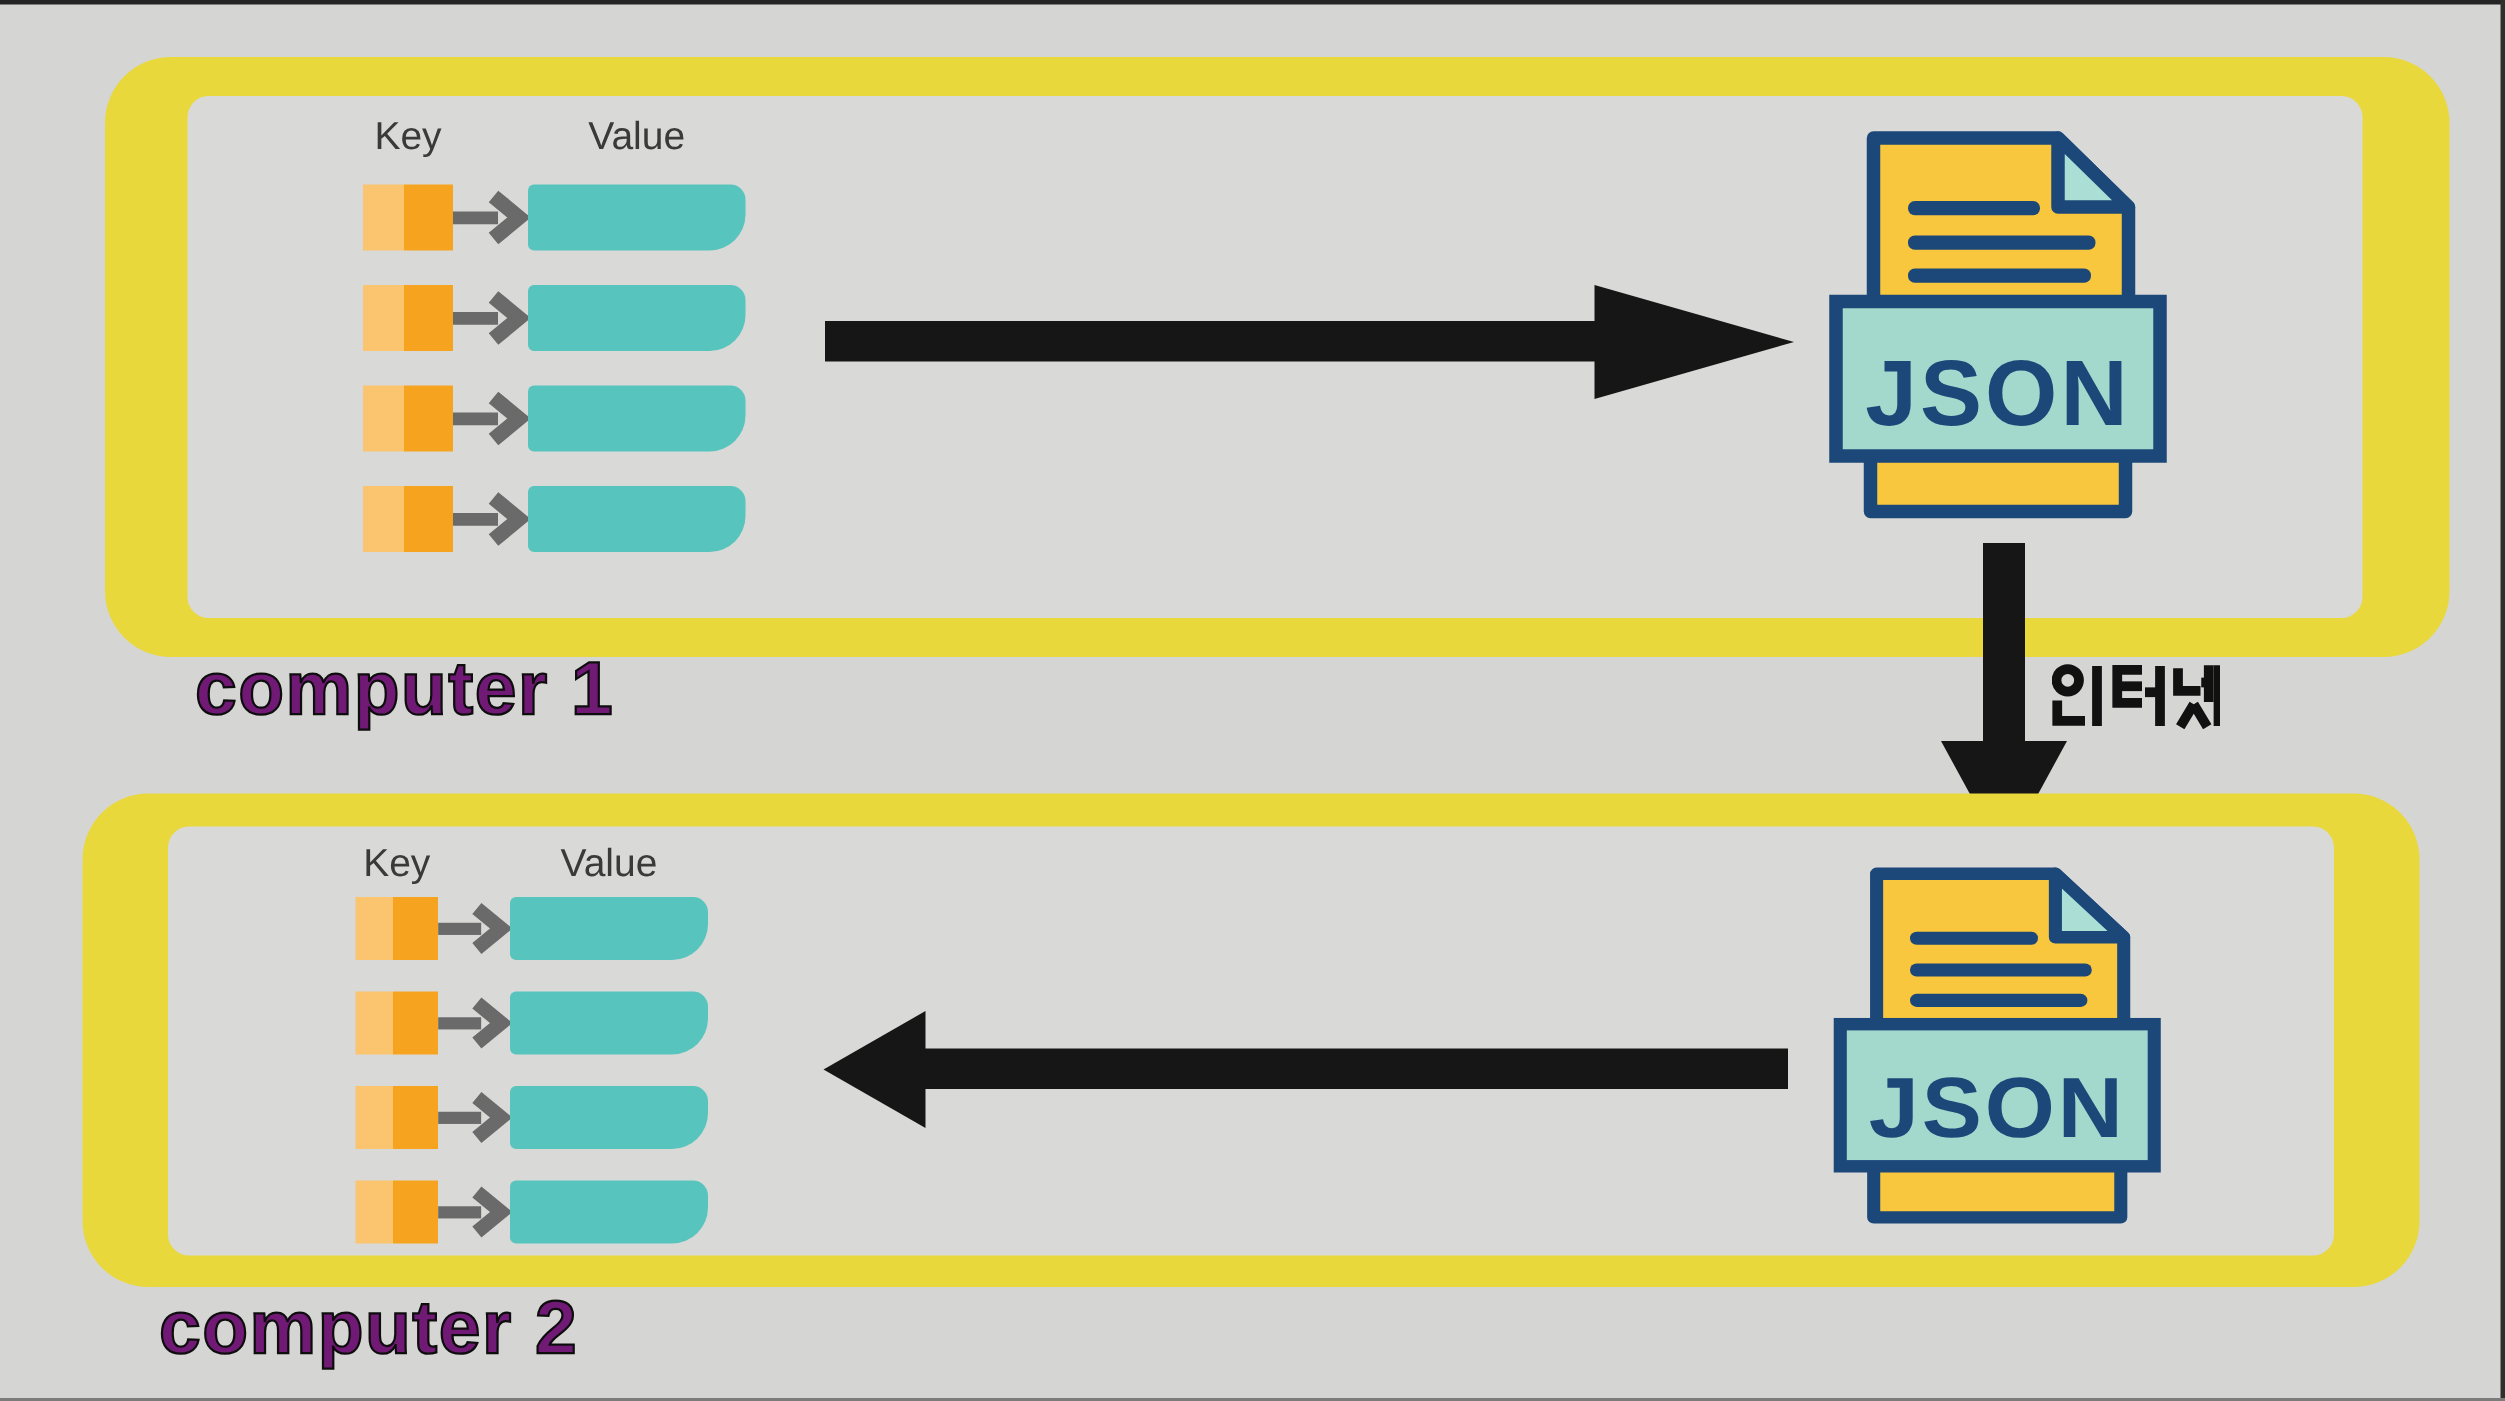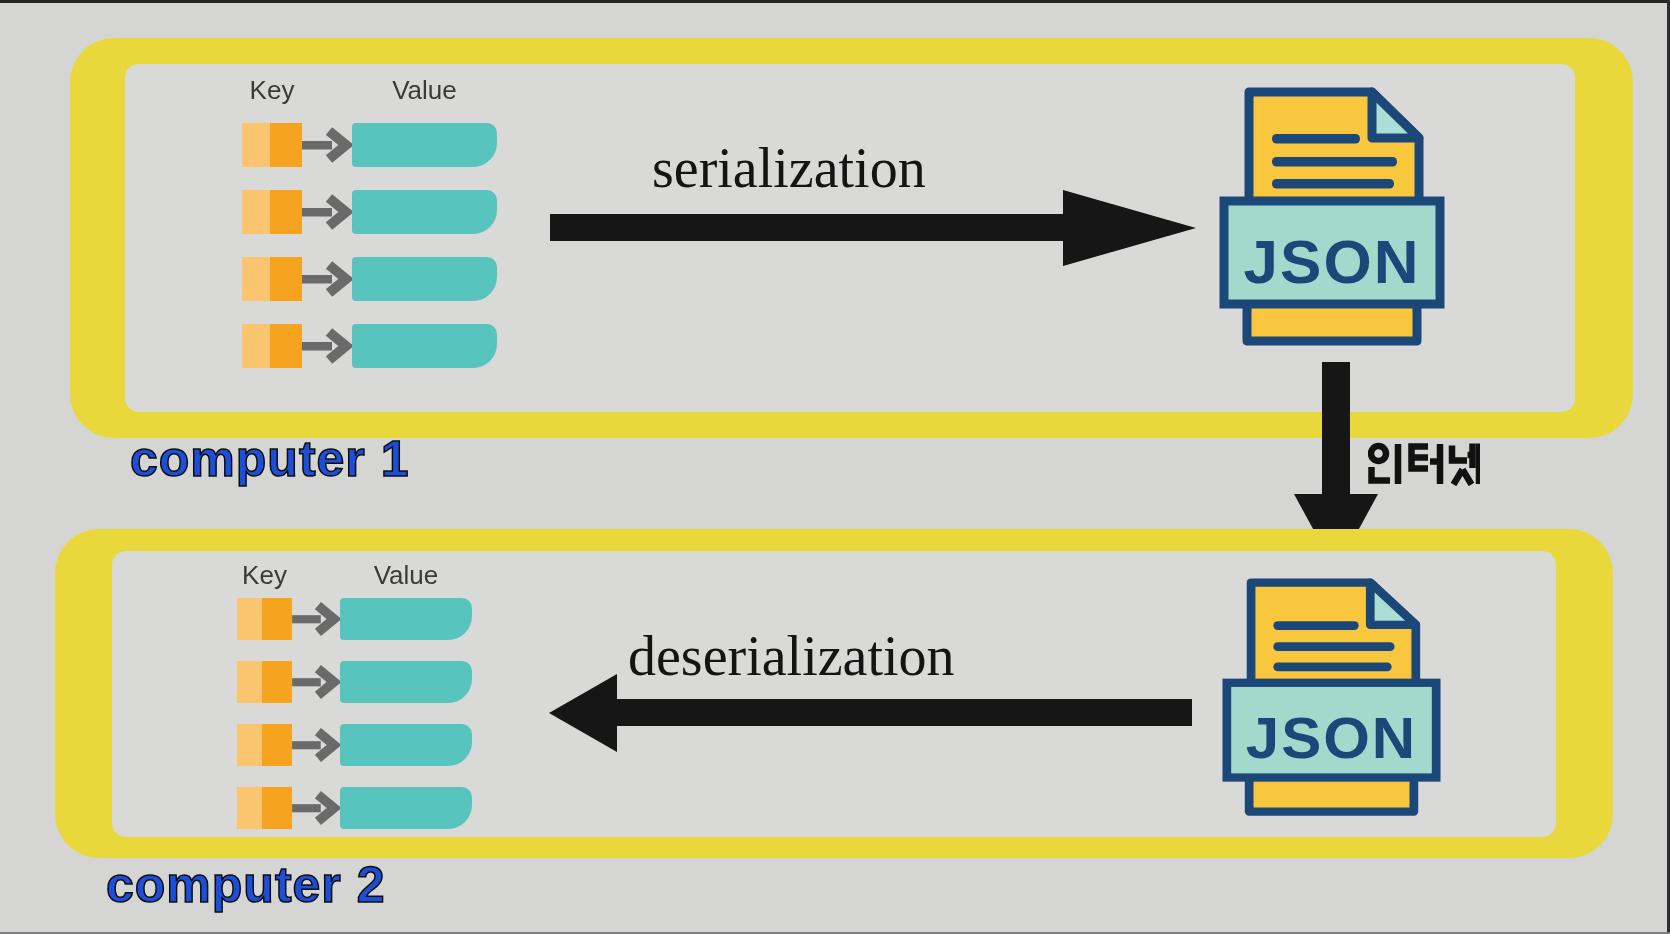--- a/index.html
+++ b/index.html
@@ -51,21 +51,21 @@
   .arrow-shaft{position:absolute;background:var(--black,#161616);}
   .arrow-head{position:absolute;width:0;height:0;}
   #ser-shaft{left:550px;top:214px;width:514px;height:27px;}
   #ser-head{left:1063px;top:190px;border-top:38px solid transparent;border-bottom:38px solid transparent;border-left:133px solid var(--black,#161616);}
   #deser-shaft{left:615px;top:699px;width:577px;height:27px;}
   #deser-head{left:549px;top:674px;border-top:39px solid transparent;border-bottom:39px solid transparent;border-right:68px solid var(--black,#161616);}
   #down-shaft{left:1322px;top:362px;width:28px;height:134px;}
   #down-head{left:1294px;top:494px;border-left:42px solid transparent;border-right:42px solid transparent;border-top:77px solid var(--black,#161616);}
 
   
-  .computer-label{position:absolute;font-weight:bold;font-size:50px;color:#1d4ed8;letter-spacing:1px;-webkit-text-stroke:1.5px #0d0d0d;}
+  .computer-label{position:absolute;font-weight:bold;font-size:50px;color:#701a75;letter-spacing:1px;-webkit-text-stroke:1.5px #0d0d0d;}
   #comp1{left:130px;top:430px;}
   #comp2{left:106px;top:856px;text-align:center;}
 
   
   .json-icon{position:absolute;}
   #json1{left:1219px;top:86px;width:226px;height:262px;}
   #json2{left:1222px;top:577px;width:219px;height:241px;}
   .ic-doc{fill:var(--icon-yellow,#f8c73e);stroke:var(--icon-navy,#1c4879);stroke-width:9;stroke-linejoin:round;}
   .ic-fold{fill:var(--icon-fold,#abdfd6);stroke:var(--icon-navy,#1c4879);stroke-width:9;stroke-linejoin:round;}
   .ic-line{fill:var(--icon-navy,#1c4879);}
@@ -119,21 +119,20 @@
       <div class="kv-row">
   <div class="key-block"></div>
   <svg class="kv-arrow" viewBox="0 0 50 44">
     <rect x="0" y="18" width="30" height="8.5"></rect>
     <path d="M27,8 L44,22 L27,36"></path>
   </svg>
   <div class="value-block"></div>
 </div>
     </div>
 
-  <span id="ser-label" class="flow-label">serialization</span>
   <div id="ser-shaft" class="arrow-shaft"></div>
   <div id="ser-head" class="arrow-head"></div>
 
   <span id="comp1" class="computer-label">computer 1</span>
 
   <svg id="json1" class="json-icon" viewBox="0 0 226 262" preserveAspectRatio="none">
     <rect class="ic-doc" x="28" y="205" width="170" height="50"></rect>
     <path class="ic-doc" d="M30,6 H153 L200,52 V212 H30 Z"></path>
     <path class="ic-fold" d="M153,6 L200,52 H153 Z"></path>
     <rect class="ic-line" x="53" y="48" width="88" height="9.5" rx="4.5"></rect>
@@ -194,21 +193,20 @@
       <div class="kv-row">
   <div class="key-block"></div>
   <svg class="kv-arrow" viewBox="0 0 50 44">
     <rect x="0" y="18" width="30" height="8.5"></rect>
     <path d="M27,8 L44,22 L27,36"></path>
   </svg>
   <div class="value-block"></div>
 </div>
     </div>
 
-  <span id="deser-label" class="flow-label">deserialization</span>
   <div id="deser-shaft" class="arrow-shaft"></div>
   <div id="deser-head" class="arrow-head"></div>
 
   <span id="comp2" class="computer-label">computer 2</span>
 
   <svg id="json2" class="json-icon" viewBox="0 0 226 262" preserveAspectRatio="none">
     <rect class="ic-doc" x="28" y="205" width="170" height="50"></rect>
     <path class="ic-doc" d="M30,6 H153 L200,52 V212 H30 Z"></path>
     <path class="ic-fold" d="M153,6 L200,52 H153 Z"></path>
     <rect class="ic-line" x="53" y="48" width="88" height="9.5" rx="4.5"></rect>

